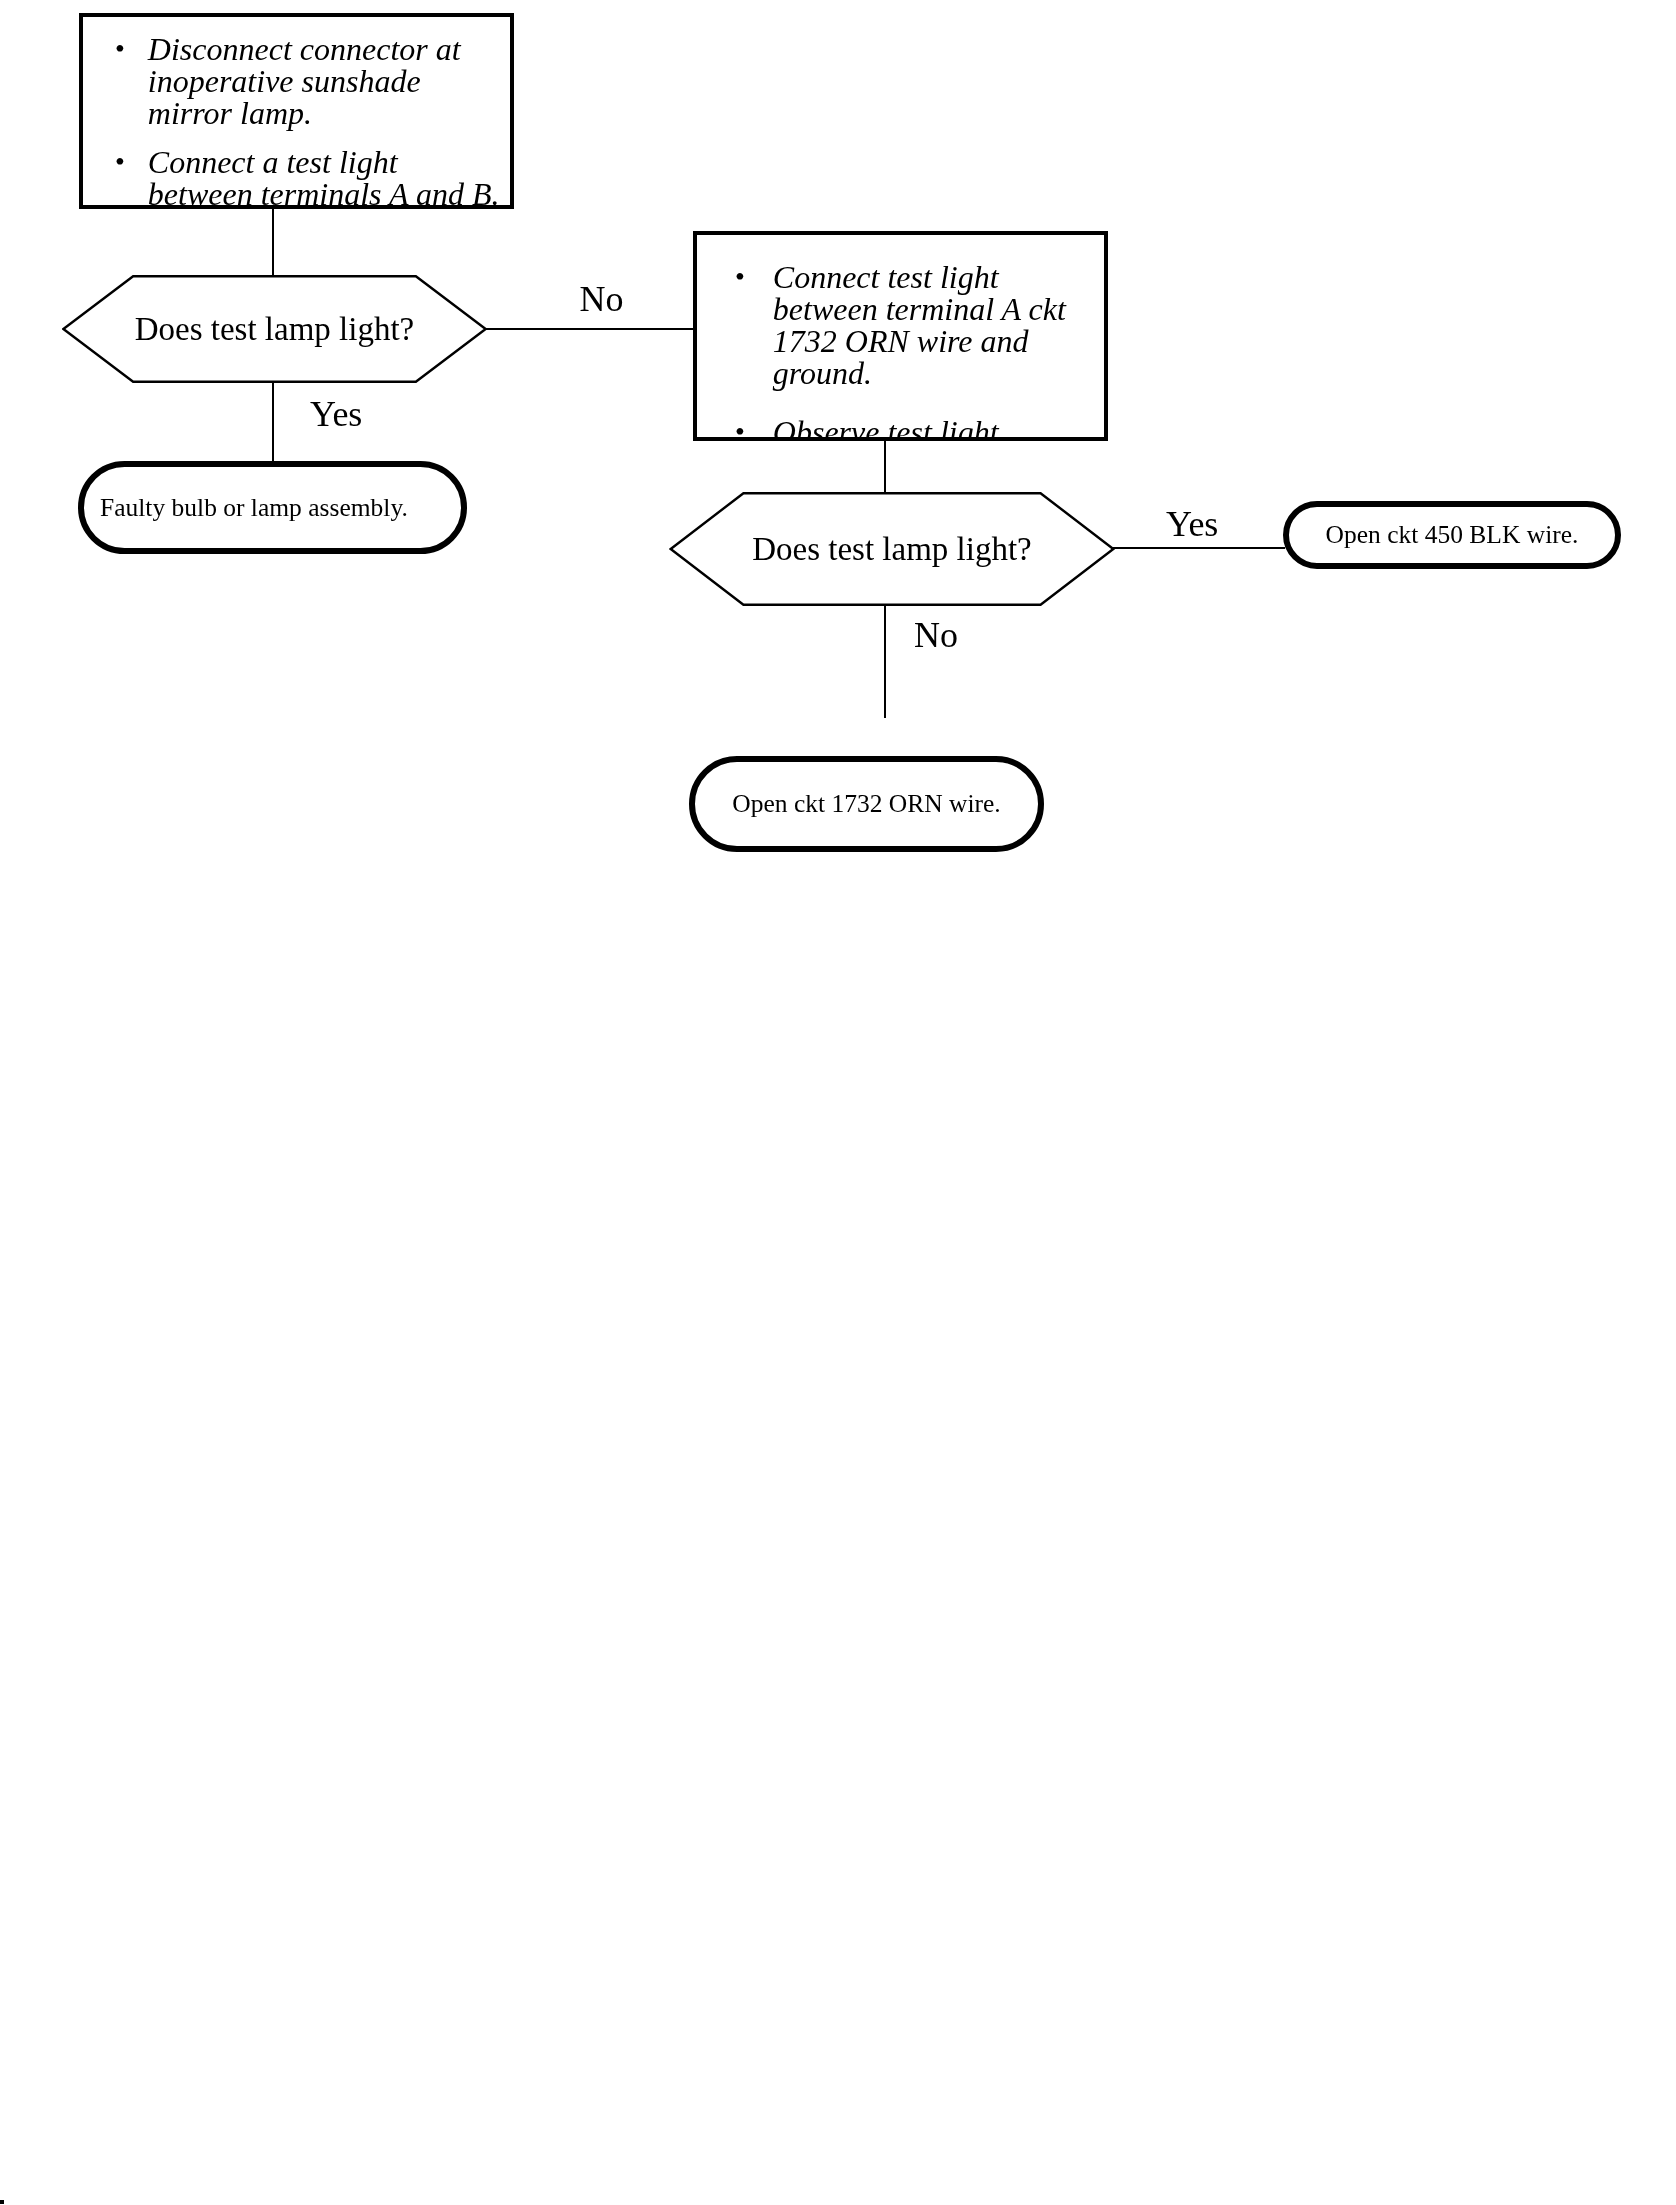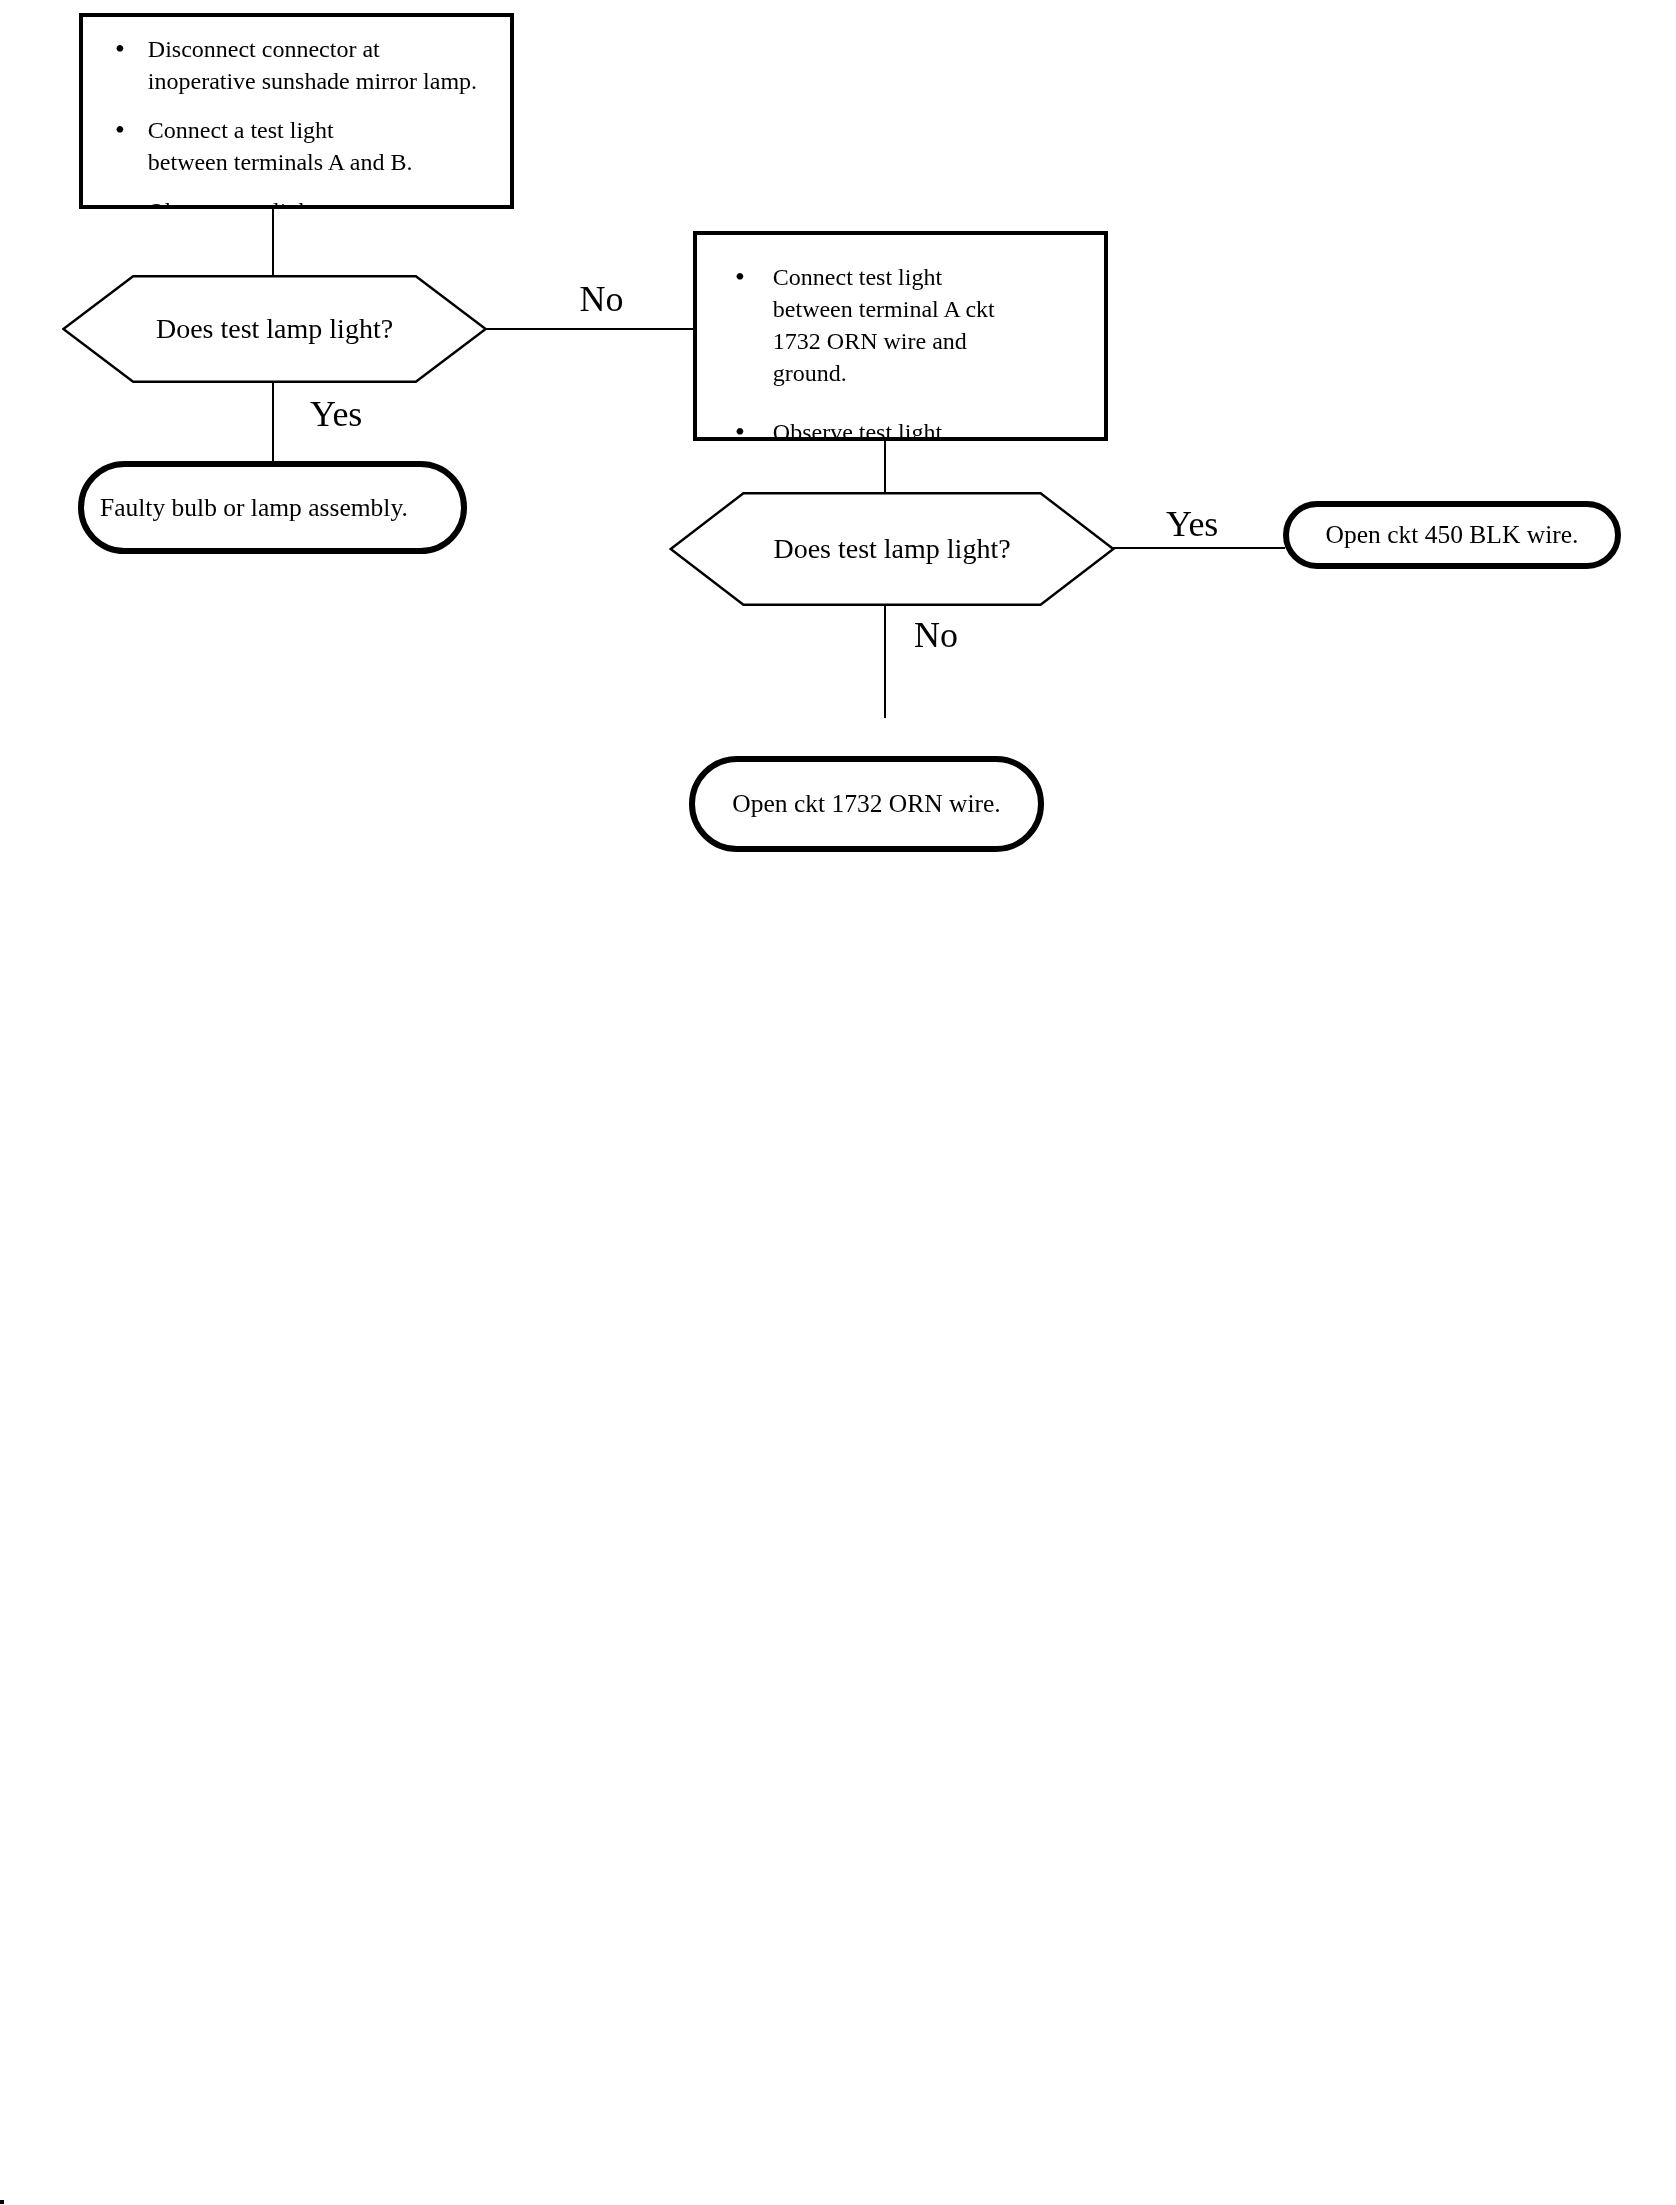--- a/index.html
+++ b/index.html
@@ -29,41 +29,42 @@
     background: var(--paper);
     overflow: hidden;
   }
   .bullet-row { display: flex; align-items: flex-start; }
   .bullet-glyph {
     flex: 0 0 auto;
     font-size: 28px;
     line-height: 32px;
   }
   .bullet-text {
-    font-size: 24px;
+    font-size: 32px;
     line-height: 32px;
     white-space: pre-line;
+    font-style: italic;
   }
   #step1-box { left: 79px; top: 13.4px; width: 435px; height: 196px; padding: 16px 3.6px 0 32px; }
   #step1-box .bullet-text { margin-left: 23px; }
   #step1-box .bullet-row { margin-bottom: 17px; }
   #step2-box { left: 693px; top: 231px; width: 415px; height: 210px; padding: 25.5px 3.6px 0 38px; }
   #step2-box .bullet-text { margin-left: 28px; }
   #step2-box .bullet-row { margin-bottom: 27px; }
 
   
   .hex { position: absolute; }
   .hex svg { position: absolute; left: 0; top: 0; display: block; }
   .hex-label {
     position: absolute;
     inset: 0;
     display: flex;
     align-items: center;
     justify-content: center;
-    font-size: 28px;
+    font-size: 33px;
   }
   #decision1 { left: 62px; top: 275px; width: 425px; height: 108px; }
   #decision2 { left: 669px; top: 492px; width: 446px; height: 114px; }
 
   
   .oval {
     position: absolute;
     border: 6px solid var(--ink);
     border-radius: 607px;
     background: var(--paper);

